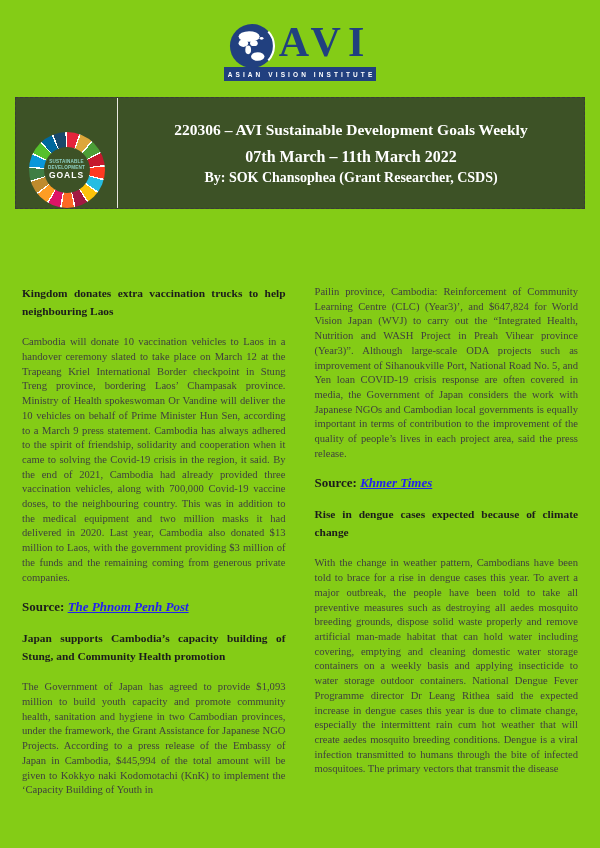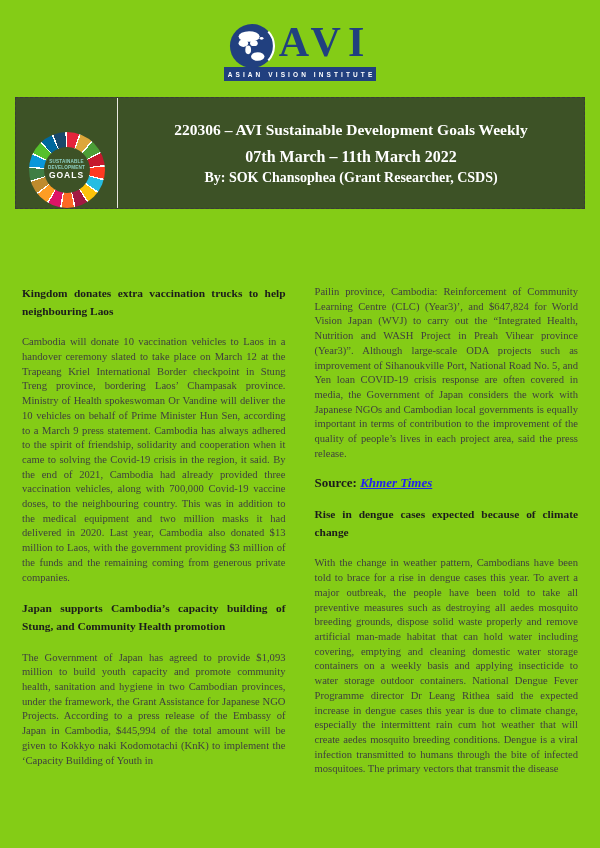--- a/index.html
+++ b/index.html
@@ -135,20 +135,24 @@
       <div class="banner-date">07th March – 11th March 2022</div>
       <div class="banner-byline">By: SOK Chansophea (Grant Researcher, CSDS)</div>
     </div>
   </section>
 
   <main class="columns">
 
     <div class="col">
       <h3>Kingdom donates extra vaccination trucks to help neighbouring Laos</h3>
       <p>Cambodia will donate 10 vaccination vehicles to Laos in a handover ceremony slated to take place on March 12 at the Trapeang Kriel International Border checkpoint in Stung Treng province, bordering Laos’ Champasak province. Ministry of Health spokeswoman Or Vandine will deliver the 10 vehicles on behalf of Prime Minister Hun Sen, according to a March 9 press statement. Cambodia has always adhered to the spirit of friendship, solidarity and cooperation when it came to solving the Covid-19 crisis in the region, it said. By the end of 2021, Cambodia had already provided three vaccination vehicles, along with 700,000 Covid-19 vaccine doses, to the neighbouring country. This was in addition to the medical equipment and two million masks it had delivered in 2020. Last year, Cambodia also donated $13 million to Laos, with the government providing $3 million of the funds and the remaining coming from generous private companies.</p>
+      <p class="source">
+        <span class="lbl">Source:</span>
+        <a>The Phnom Penh Post</a>
+      </p>
       <h3>Japan supports Cambodia’s capacity building of Stung, and Community Health promotion</h3>
       <p>The Government of Japan has agreed to provide $1,093 million to build youth capacity and promote community health, sanitation and hygiene in two Cambodian provinces, under the framework, the Grant Assistance for Japanese NGO Projects. According to a press release of the Embassy of Japan in Cambodia, $445,994 of the total amount will be given to Kokkyo naki Kodomotachi (KnK) to implement the ‘Capacity Building of Youth in</p>
     </div>
 
     <div class="col">
       <p>Pailin province, Cambodia: Reinforcement of Community Learning Centre (CLC) (Year3)’, and $647,824 for World Vision Japan (WVJ) to carry out the “Integrated Health, Nutrition and WASH Project in Preah Vihear province (Year3)”. Although large-scale ODA projects such as improvement of Sihanoukville Port, National Road No. 5, and Yen loan COVID-19 crisis response are often covered in media, the Government of Japan considers the work with Japanese NGOs and Cambodian local governments is equally important in terms of contribution to the improvement of the quality of people’s lives in each project area, said the press release.</p>
       <p class="source">
         <span class="lbl">Source:</span>
         <a>Khmer Times</a>
       </p>

